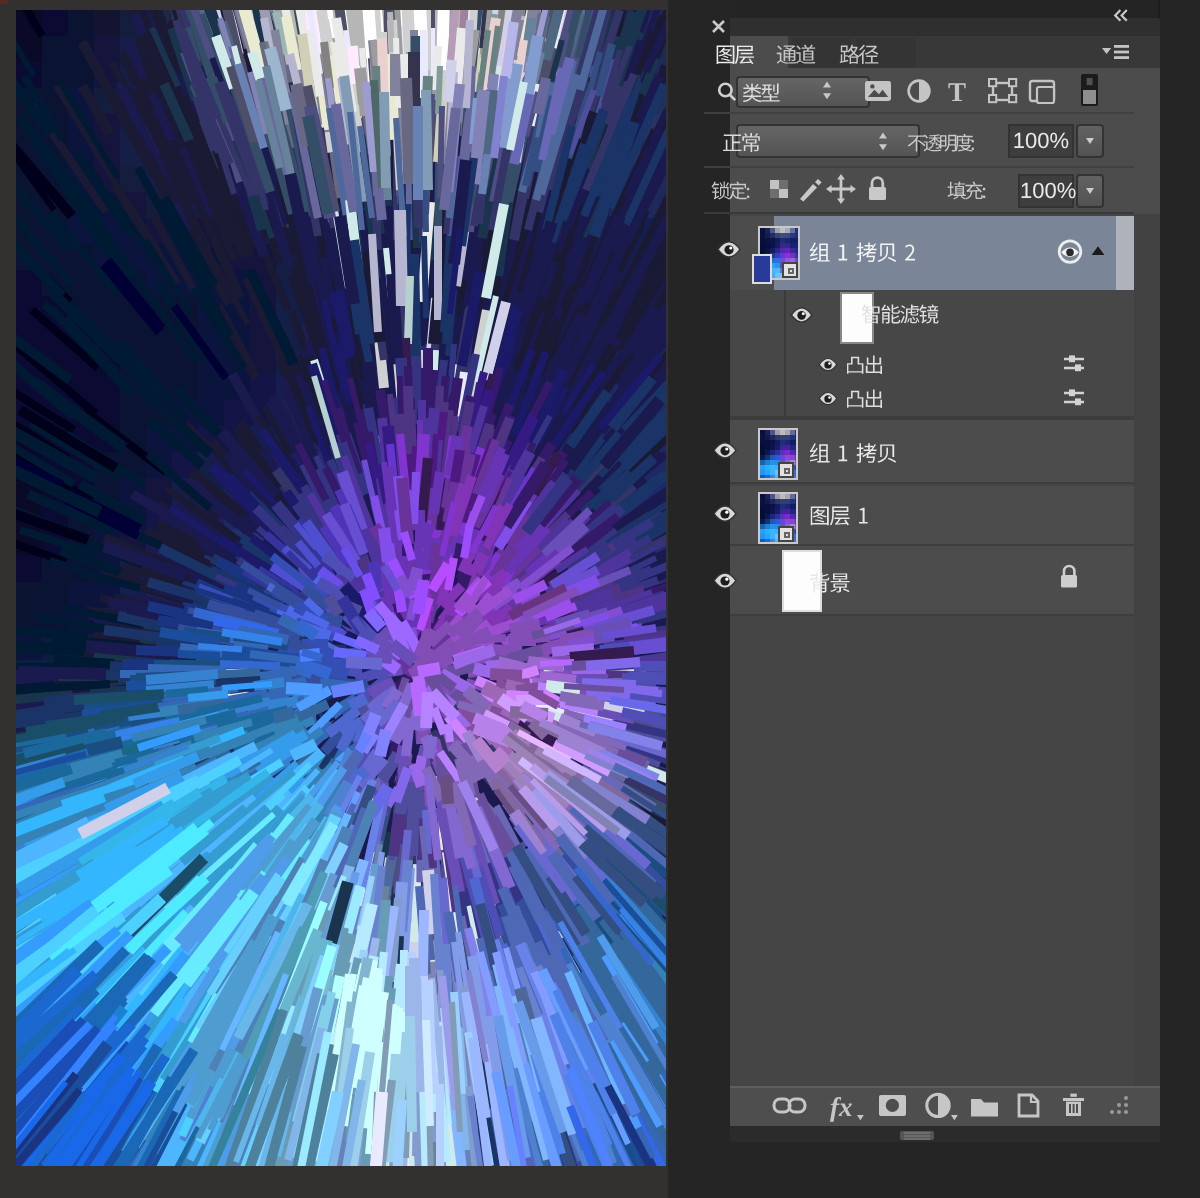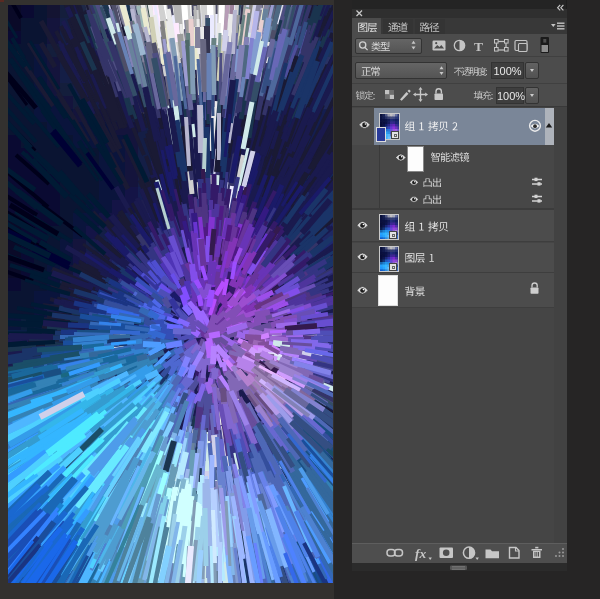--- a/index.html
+++ b/index.html
@@ -1690,21 +1690,21 @@
       <path stroke="#6882ff" stroke-width="3" d="M247 538l11 64"></path>
       <path stroke="#1a68d0" stroke-width="3" d="M35 541l-51 72"></path>
       <path stroke="#82d0ff" stroke-width="6" d="M161 541l-15 69"></path>
       <path stroke="#eaeaff" stroke-width="6" d="M183 541l-6 74"></path>
       <path stroke="#9cd0ff" stroke-width="5" d="M193 545l-4 61"></path>
       <path stroke="#6882d0" stroke-width="3" d="M227 543l10 69"></path>
       <path stroke="#3468ea" stroke-width="4" d="M277 548l21 55"></path>
     </g>
   </svg>
 
-<div class="abs" style="left:352px;top:0;width:215px;height:571px;background:#242424;z-index:10;border-right:1px solid #1d1d1d">
+<div class="abs" style="left:365px;top:0;width:215px;height:571px;background:#242424;z-index:10;border-right:1px solid #1d1d1d">
  <div class="abs" style="left:0;top:9px;width:215px;height:9px;background:#2f2f2f"></div>
  <div class="abs" style="left:0;top:18px;width:215px;height:16px;background:#383838"></div>
  <div class="abs" style="left:0;top:18px;width:29px;height:16px;background:#4c4c4c"></div>
  <div class="abs" style="left:31px;top:19px;width:30px;height:15px;background:#343434"></div>
  <div class="abs" style="left:63px;top:19px;width:30px;height:15px;background:#343434"></div>
  <div class="abs" style="left:0;top:34px;width:215px;height:73px;background:#4c4c4c"></div>
 
  <div class="abs" style="left:3px;top:38px;width:67px;height:16px;background:linear-gradient(#656565,#545454);border:1px solid #333;border-radius:2px"></div>
 
  <div class="abs" style="left:3px;top:62px;width:92px;height:17px;background:linear-gradient(#656565,#545454);border:1px solid #333;border-radius:2px"></div>

